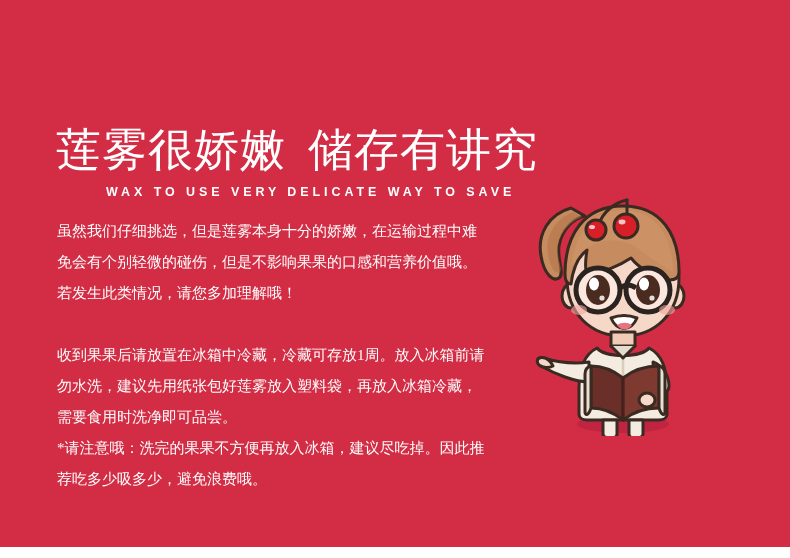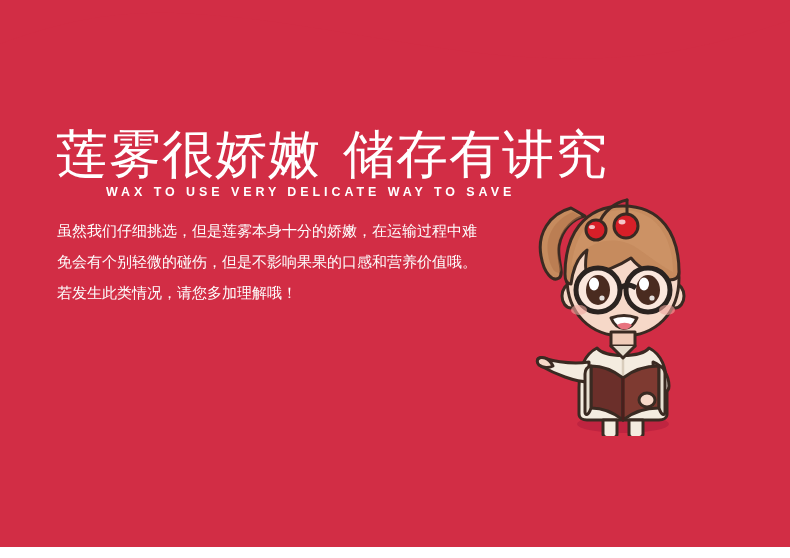--- a/index.html
+++ b/index.html
@@ -42,21 +42,21 @@
     height: 11px;
     background: #ffffff;
   }
 
   
   .headline {
     position: absolute;
     left: 56px;
     top: 126px;
     font-family: "Liberation Serif", "DejaVu Serif", serif;
-    font-size: 52px;
+    font-size: 45px;
     line-height: 1.1;
     color: #ffffff;
     letter-spacing: 1px;
     white-space: nowrap;
     font-weight: 400;
   }
   .headline .gap {
     display: inline-block;
     width: 22px;
   }
@@ -120,20 +120,22 @@
   <div class="bottom-white"></div>
 
   <div class="headline">
     <span>莲雾很娇嫩</span><span class="gap"></span><span>储存有讲究</span>
   </div>
 
   <div class="subhead">WAX TO USE VERY DELICATE WAY TO SAVE</div>
 
   <div class="copy">
     <p>虽然我们仔细挑选，但是莲雾本身十分的娇嫩，在运输过程中难免会有个别轻微的碰伤，但是不影响果果的口感和营养价值哦。若发生此类情况，请您多加理解哦！</p>
+    <p class="para-gap">收到果果后请放置在冰箱中冷藏，冷藏可存放1周。放入冰箱前请勿水洗，建议先用纸张包好莲雾放入塑料袋，再放入冰箱冷藏，需要食用时洗净即可品尝。</p>
+    <p>*请注意哦：洗完的果果不方便再放入冰箱，建议尽吃掉。因此推荐吃多少吸多少，避免浪费哦。</p>
   </div>
 
   <div class="mascot">
     <svg viewBox="0 0 190 250">
       <defs>
         <style>
           .ol { stroke:#3a2a22; stroke-width:3; stroke-linejoin:round; stroke-linecap:round; }
         </style>
       </defs>
 

